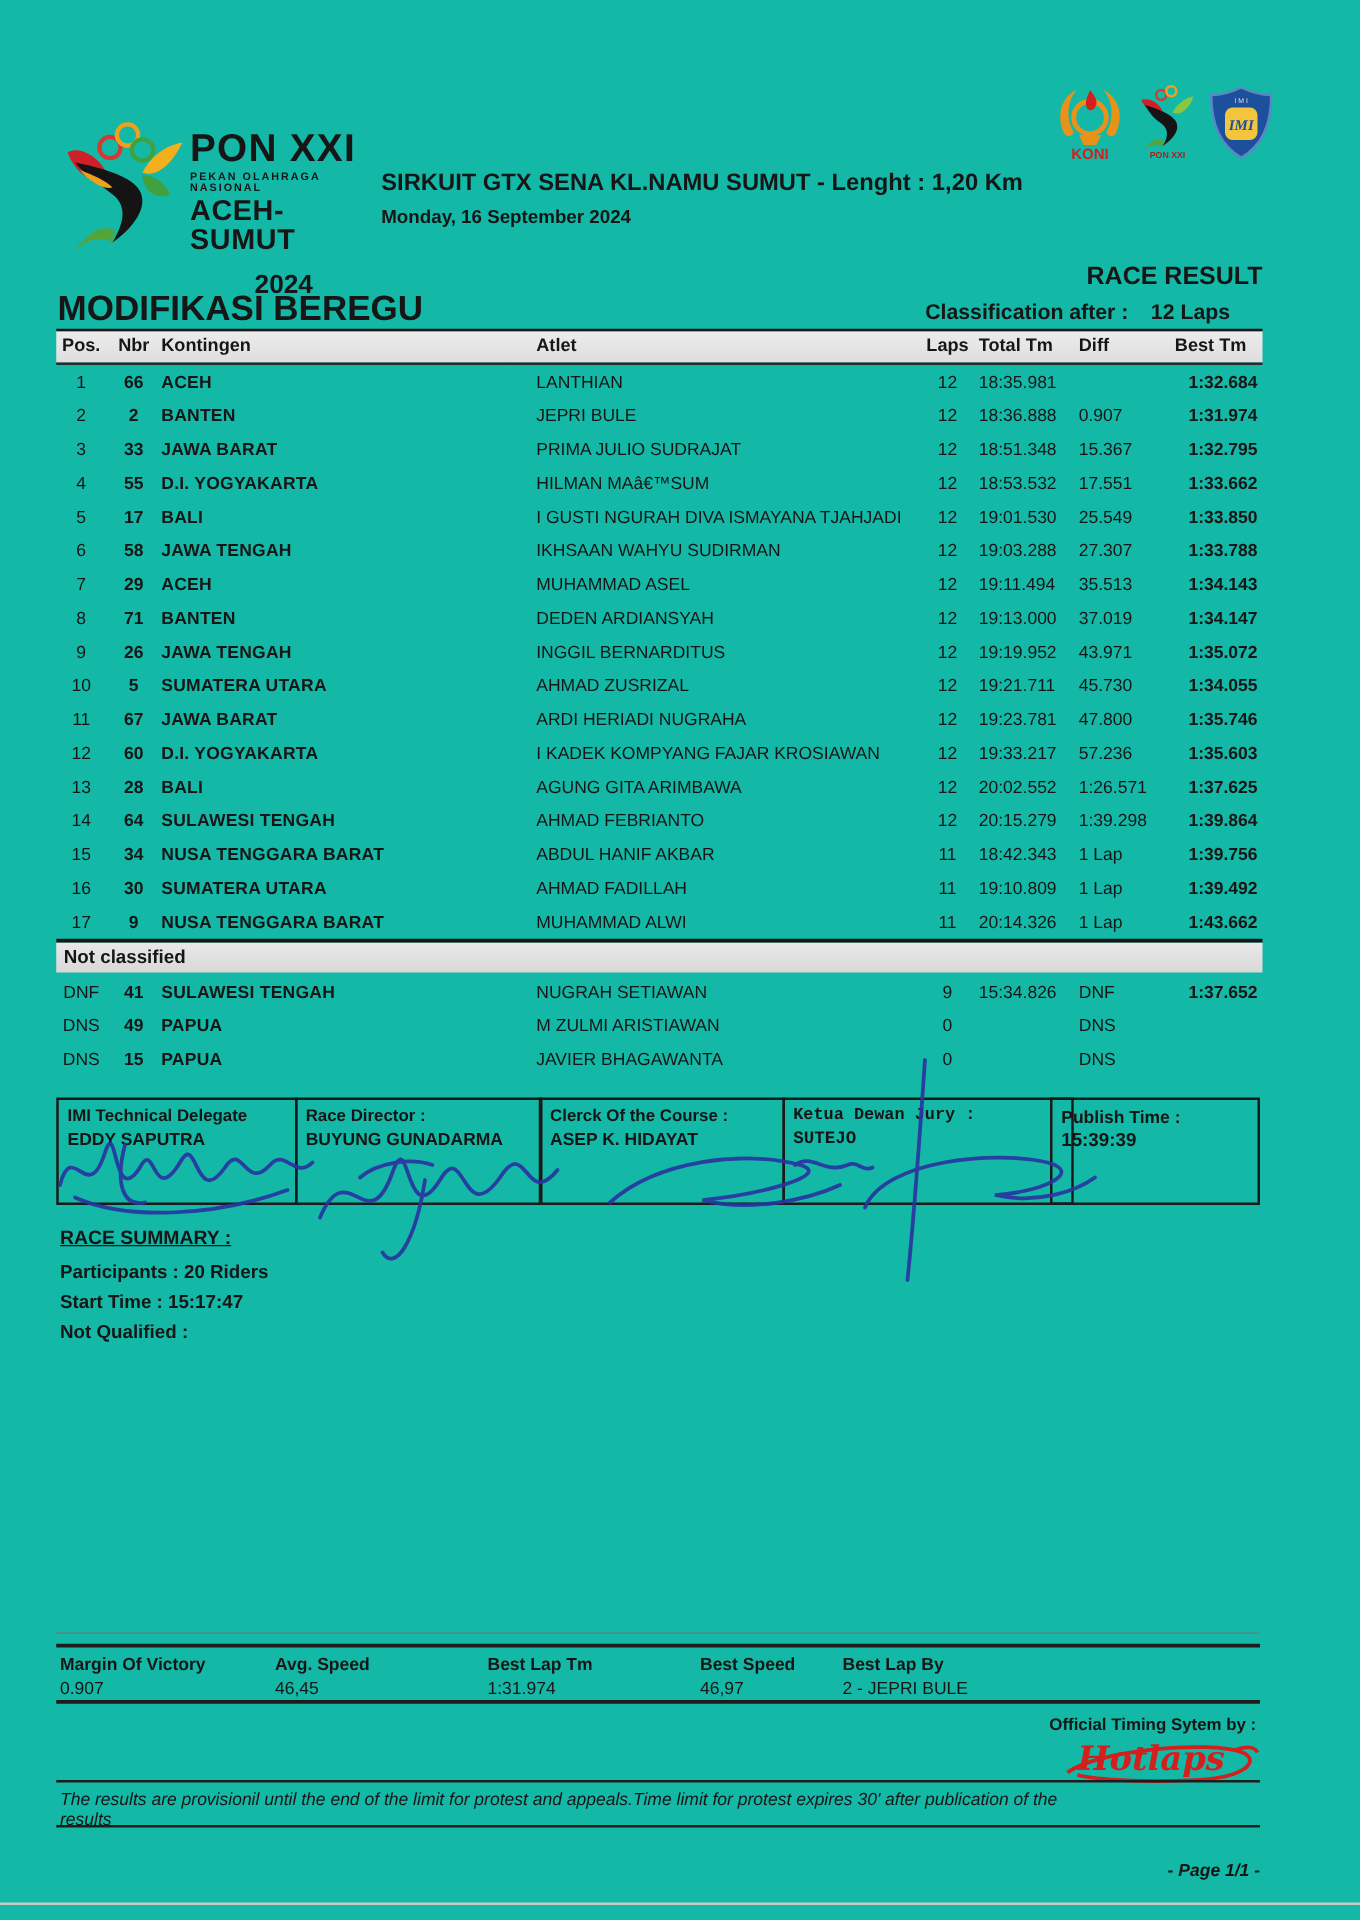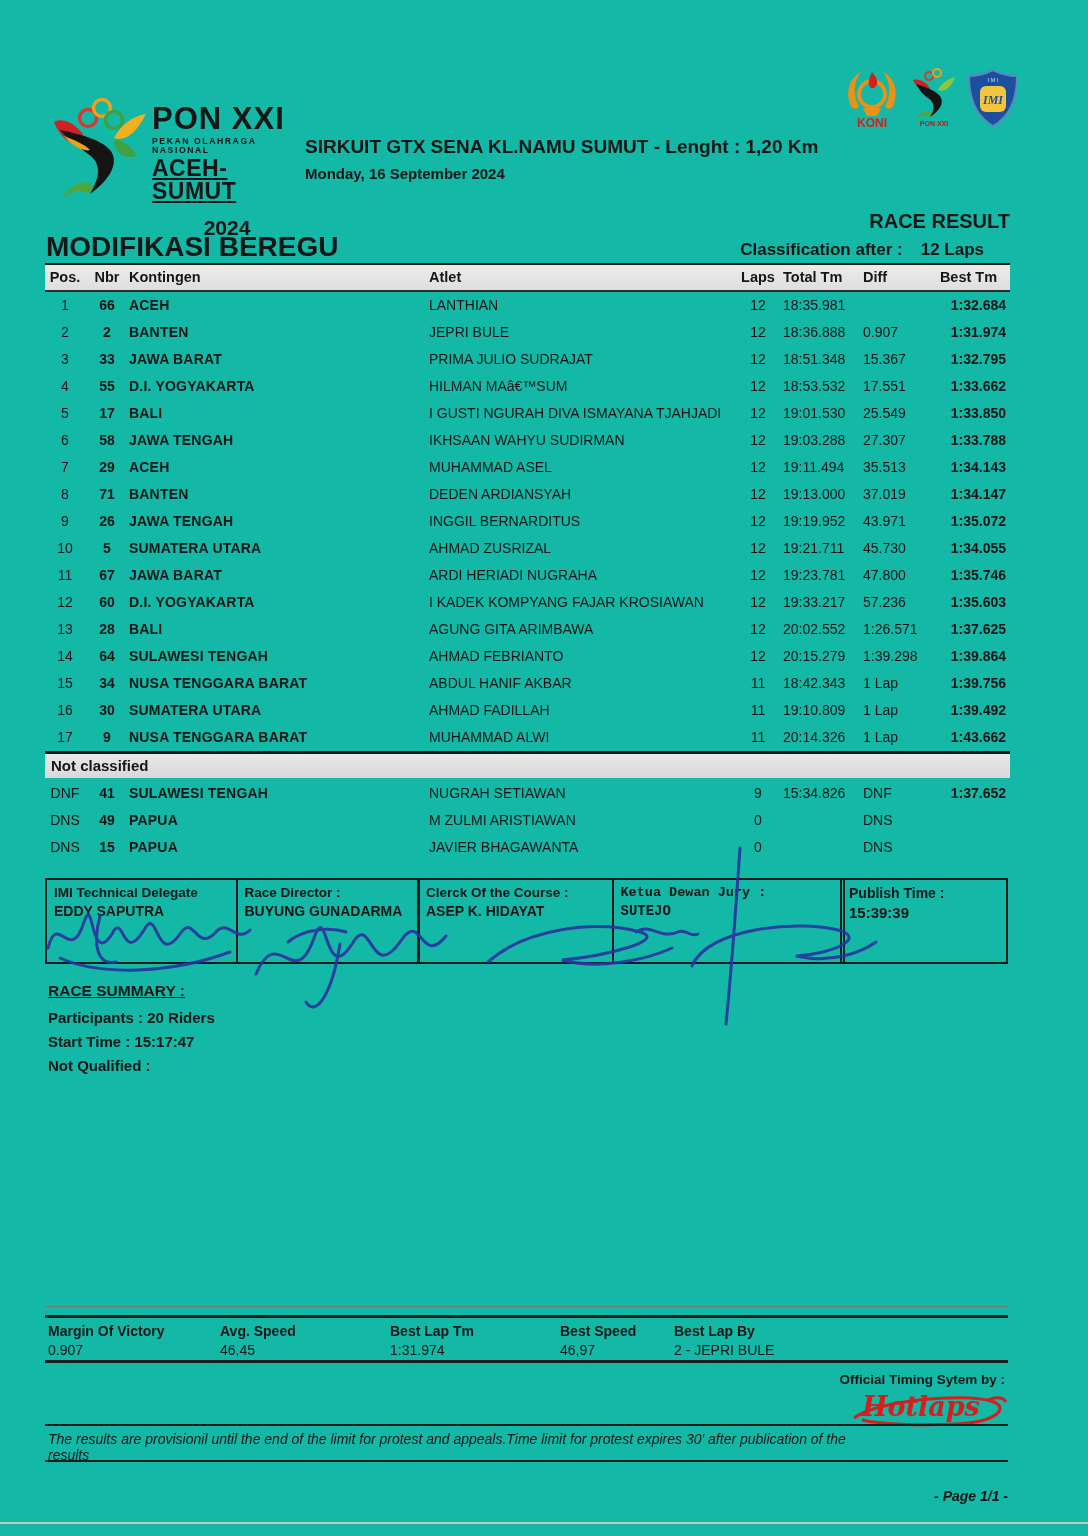--- a/index.html
+++ b/index.html
@@ -8,21 +8,21 @@
     background:#14b8a6; overflow:hidden;
     font-family:"Liberation Sans", sans-serif; color:#161616;
   }
   .abs { position:absolute; }
   .hr { position:absolute; background:#1d1d1d; }
 
   
   .logo-text { line-height:1; }
   .logo-title { font-size:31px; font-weight:800; letter-spacing:1px; }
   .logo-sub   { font-size:8.6px; font-weight:700; letter-spacing:1.6px; margin-top:3px; }
-  .logo-host  { font-size:23px; font-weight:800; margin-top:3px; letter-spacing:.5px;text-decoration:underline; }
+  .logo-host  { font-size:23px; font-weight:800; margin-top:3px; letter-spacing:.5px; }
   .logo-year  { font-size:21px; font-weight:800; margin-top:14px; text-align:center; }
   .circuit  { font-size:19px; font-weight:800; }
   .raceDate { font-size:15px; font-weight:700; margin-top:5px; }
   .logos-right { display:flex; align-items:flex-start; gap:8px; }
 
   
   .cat-title { font-size:28px; font-weight:800; }
   .rr-title  { font-size:20px; font-weight:800; text-align:right; }
   .rr-class  { font-size:17px; font-weight:800; text-align:right; margin-top:4px; }
   .rr-class .laps-val { margin-left:18px; }
@@ -360,21 +360,21 @@
         <div class="c6">DNS</div>
         <div class="c7"></div>
       </div>
     </div>
 
   <div class="abs boxrow" style="left:45px; top:878px;" id="officials-row">
       <div class="obox" style="width: 193px;">
         <div class="role">IMI Technical Delegate</div>
         <div class="name">EDDY SAPUTRA</div>
       </div>
-      <div class="obox" style="width: 184px; margin-left: -2.5px;">
+      <div class="obox" style="width: 198px; margin-left: -2.5px;">
         <div class="role">Race Director :</div>
         <div class="name">BUYUNG GUNADARMA</div>
       </div>
       <div class="obox" style="width: 197px; margin-left: -2.5px;">
         <div class="role">Clerck Of the Course :</div>
         <div class="name">ASEP K. HIDAYAT</div>
       </div>
       <div class="obox" style="width: 233px; margin-left: -2.5px; font-family: Liberation Mono, monospace;">
         <div class="role">Ketua Dewan Jury :</div>
         <div class="name">SUTEJO</div>

